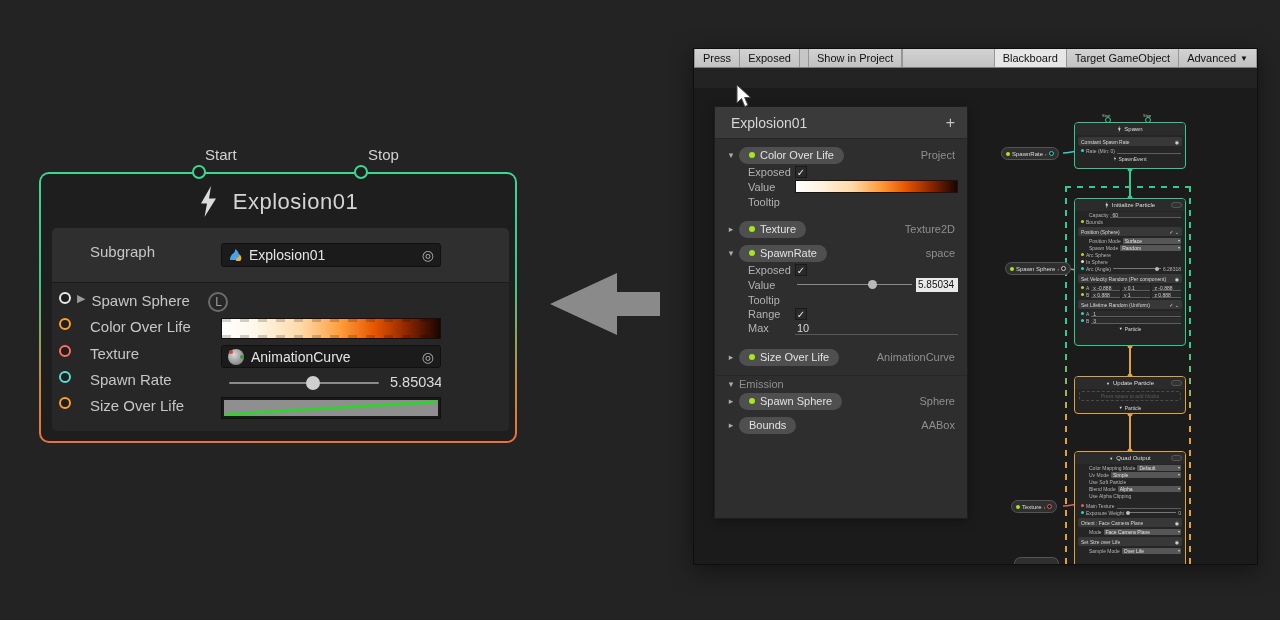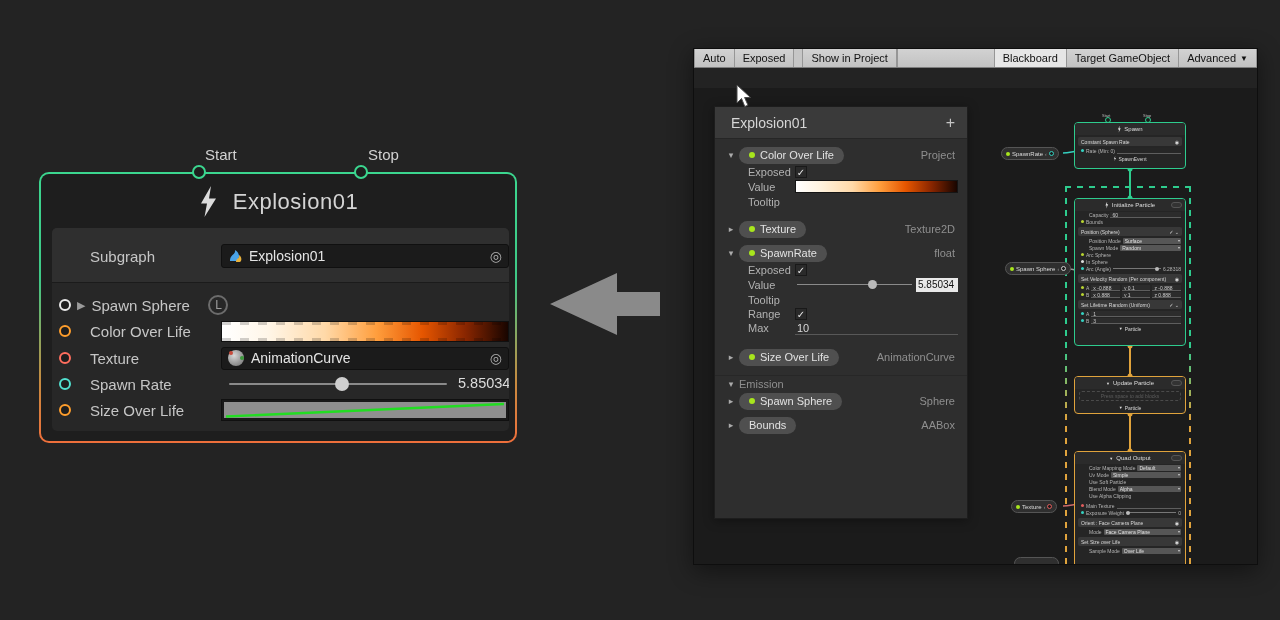--- a/index.html
+++ b/index.html
@@ -13,21 +13,21 @@
 .vfx-inner{position:relative;width:100%;height:100%;border-radius:8px;background:#1e1e1e;}
 .flow-port{position:absolute;top:-9px;width:14px;height:14px;border-radius:50%;background:#1e1e1e;border:2px solid #3bd68f;}
 .fp-start{left:151px}.fp-stop{left:313px}
 .flow-label{position:absolute;top:-28px;font-size:15px;color:#d2d2d2;}
 .fl-start{left:164px}.fl-stop{left:327px}
 .vfx-title-row{position:absolute;top:12px;left:0;right:0;display:flex;align-items:center;justify-content:center;gap:14px;}
 .bolt{width:21px;height:31px}
 .vfx-title{font-size:22px;color:#d4d4d4;letter-spacing:.5px}
 .vfx-body{position:absolute;left:11px;top:54px;width:457px;height:203px;background:#272727;border-radius:5px;}
 .sub-section{position:absolute;top:0;left:0;right:0;height:55px;background:#2f2f2f;border-radius:5px 5px 0 0;border-bottom:1px solid #1b1b1b;}
-.prow{position:absolute;left:0;width:457px;height:26px;display:flex;align-items:center;}
+.prow{position:absolute;left:0;width:389px;height:26px;display:flex;}
 .pring{width:12px;height:12px;border-radius:50%;border:2px solid #fff;background:#1e1e1e;margin-left:7px;flex:none}
 .ring-white{border-color:#e8e8e8}.ring-orange{border-color:#ff9e2c}.ring-red{border-color:#ff6e5e}.ring-cyan{border-color:#52e0d0}
 .plabel{width:131px;margin-left:19px;font-size:15px;color:#c6c6c6;white-space:nowrap;flex:none}
 .ptri{color:#9a9a9a;font-size:11px;margin-left:6px;flex:none}
 .plabel.after-tri{width:113px;margin-left:6px}
 .lbadge{width:20px;height:20px;border:2px solid #6c6c6c;border-radius:50%;color:#9c9c9c;font-size:12px;
   display:flex;align-items:center;justify-content:center;margin-left:4px;flex:none}
 .ifield{flex:1;height:24px;background:#1b1b1b;border:1px solid #101010;border-radius:3px;display:flex;align-items:center;
   padding:0 6px;gap:7px;color:#e4e4e4;font-size:14px;}
 .picker{margin-left:auto;color:#b0b0b0;font-size:14px;line-height:1}
@@ -220,21 +220,21 @@
         </div>
       </div>
     </div>
   </div>
 
   <div class="big-arrow"></div>
 
   <div class="uwin">
 
     <div class="toolbar">
-      <div class="tbtn first">Auto</div>
+      <div class="tbtn first">Press</div>
       <div class="tbtn">Exposed</div>
       <div class="tb-gap"></div>
       <div class="tbtn first">Show in Project</div>
       <div class="tb-blank"></div>
       <div class="tbtn active">Blackboard</div>
       <div class="tbtn">Target GameObject</div>
       <div class="tbtn">
         <span>Advanced</span>
           <span class="tb-caret">▼</span>
       </div>
@@ -305,21 +305,21 @@
             <span class="bbtype">Texture2D</span>
           </div>
 
           <div class="gap4"></div>
           <div class="bbrow">
             <span class="bb-chev">▾</span>
             <span class="bbpill">
                 <span class="bbdot"></span>
                 <span>SpawnRate</span>
               </span>
-            <span class="bbtype">float</span>
+            <span class="bbtype">space</span>
           </div>
           <div class="bbsub">
               <span>Exposed</span>
             <span class="ctrl">
                 <span class="bbcheck">✓</span>
               </span>
             </div>
           <div class="bbsub" style="height:15px">
               <span>Value</span>
             <span class="ctrl">

